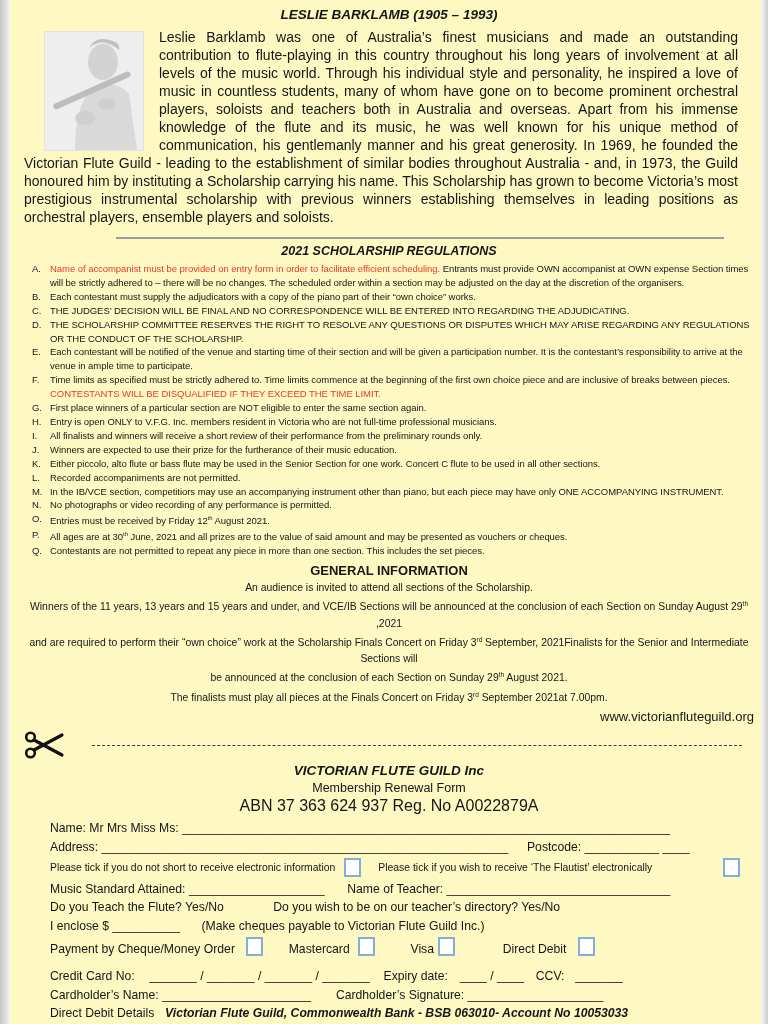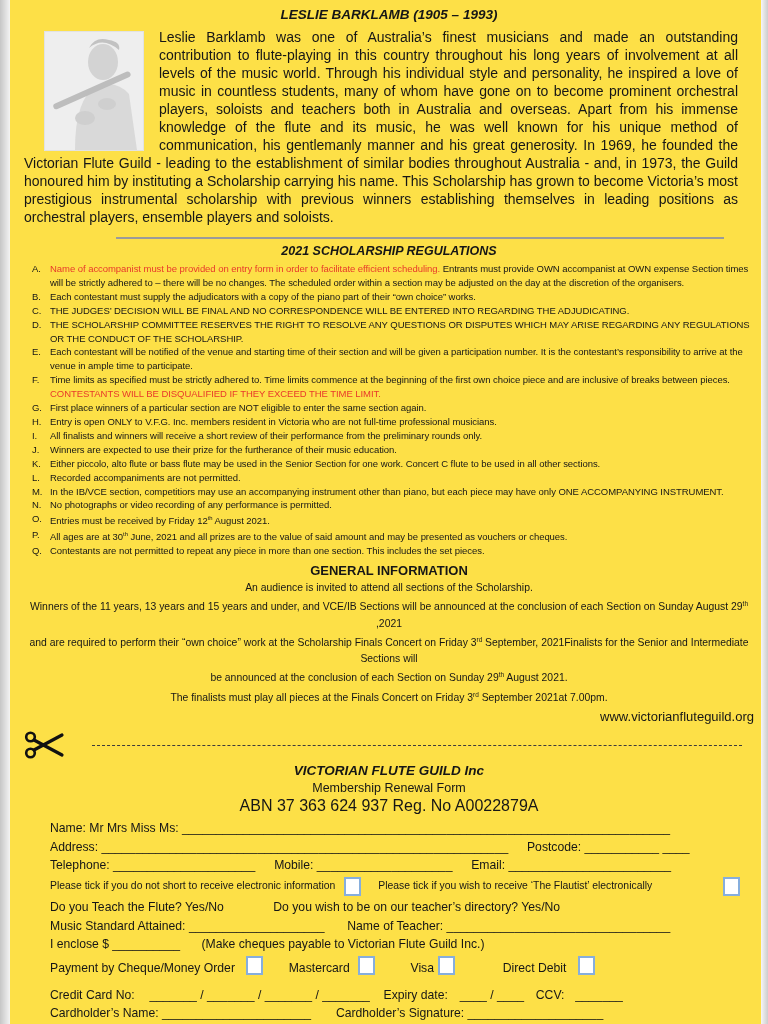--- a/index.html
+++ b/index.html
@@ -1,16 +1,16 @@
 <!DOCTYPE html>
 <html><head>
 <meta charset="utf-8">
 <style>
   html,body{margin:0;padding:0;background:#e9e9e9;}
-  .page{position:relative;width:768px;height:1024px;margin:0 auto;background:#fde047;overflow:hidden;
+  .page{position:relative;width:768px;height:1024px;margin:0 auto;background:#fef9c3;overflow:hidden;
         font-family:"Liberation Sans","DejaVu Sans",sans-serif;color:#161616;}
   .edge-l{position:absolute;left:0;top:0;bottom:0;width:10px;background:linear-gradient(90deg,#c6c6c6,#f3f3f3);}
   .edge-r{position:absolute;right:0;top:0;bottom:0;width:7px;background:linear-gradient(270deg,#cdcdcd,#f6f6f6);}
   .content{position:relative;padding:7px 14px 0 24px;}
 
   .doc-title{text-align:center;font-weight:bold;font-style:italic;font-size:13.5px;margin:0 0 6px 0;}
   .bio-wrap{margin:0 16px 0 0;font-size:14px;line-height:18px;text-align:justify;}
   .photo{float:left;width:98px;height:118px;margin:3px 15px 2px 20px;background:#efefef;border:1px solid #e2e2e2;}
   .sep{border:none;border-top:2px solid #9b9b9b;margin:11px 30px 5px 92px;clear:both;}
 
@@ -174,50 +174,40 @@
       </div>
 
       <div class="frow">
         <span>Address:</span>
         <span>____________________________________________________________</span>
         <span class="sp" style="width:12px"></span>
         <span>Postcode:</span>
         <span>___________ ____</span>
       </div>
 
-      <div class="frow">
-        <span>Telephone:</span>
-        <span>_____________________</span>
-        <span class="sp" style="width:12px"></span>
-        <span>Mobile:</span>
-        <span>____________________</span>
-        <span class="sp" style="width:12px"></span>
-        <span>Email:</span>
-        <span>________________________</span>
-      </div>
 
       <div class="frow tick">
         <span>Please tick if you do not short to receive electronic information</span>
         <span class="cb" style="margin-left:9px"></span>
         <span style="margin-left:17px">Please tick if you wish to receive ‘The Flautist’ electronically</span>
         <span style="flex:1"></span>
         <span class="cb"></span>
       </div>
 
       <div class="frow">
-        <span>Do you Teach the Flute?  Yes/No</span>
-        <span style="margin-left:46px">Do you wish to be on our teacher’s directory?  Yes/No</span>
-      </div>
-
-      <div class="frow">
         <span>Music Standard Attained:</span>
         <span>____________________</span>
         <span class="sp" style="width:16px"></span>
         <span>Name of Teacher:</span>
         <span>_________________________________</span>
+      </div>
+
+      <div class="frow">
+        <span>Do you Teach the Flute?  Yes/No</span>
+        <span style="margin-left:46px">Do you wish to be on our teacher’s directory?  Yes/No</span>
       </div>
 
       <div class="frow">
         <span>I enclose $</span>
         <span>__________</span>
         <span style="margin-left:18px">(Make cheques payable to Victorian Flute Guild Inc.)</span>
       </div>
 
       <div class="frow">
         <span>Payment by Cheque/Money Order</span>

